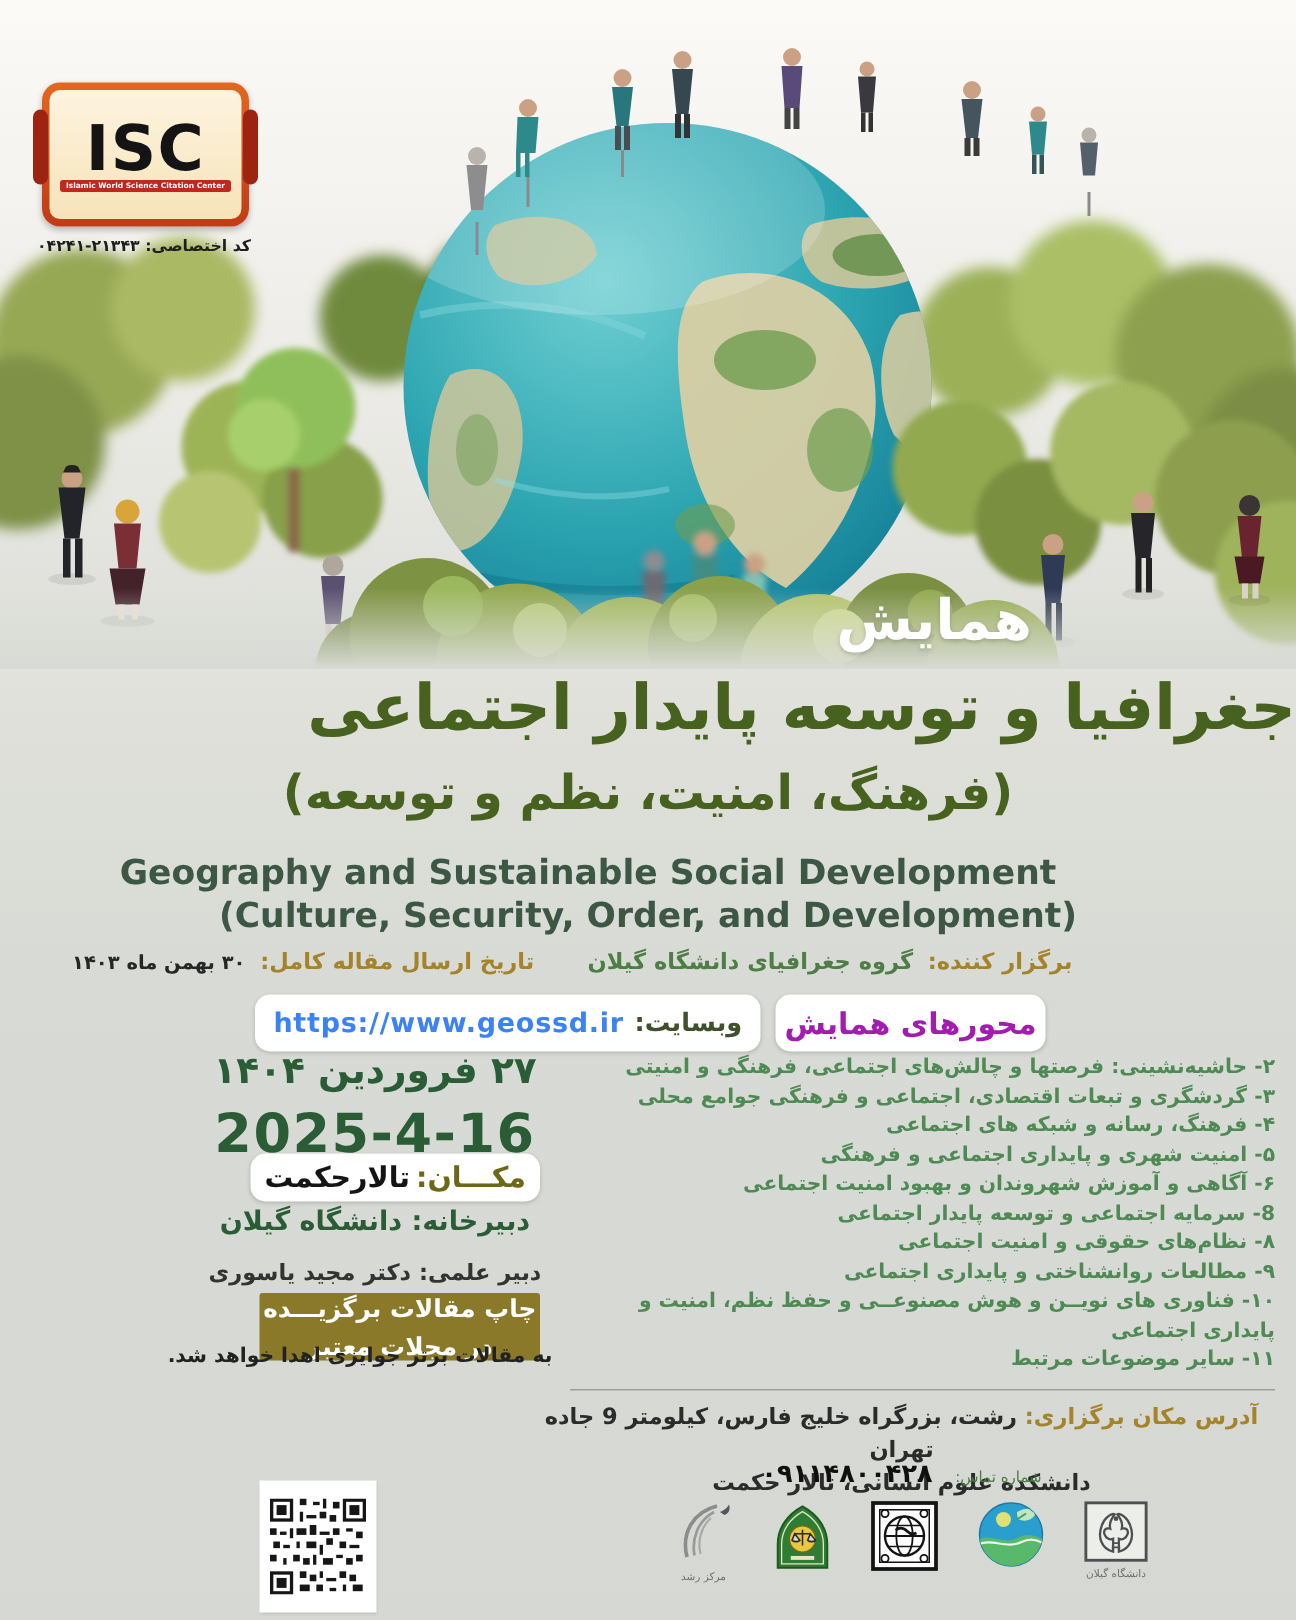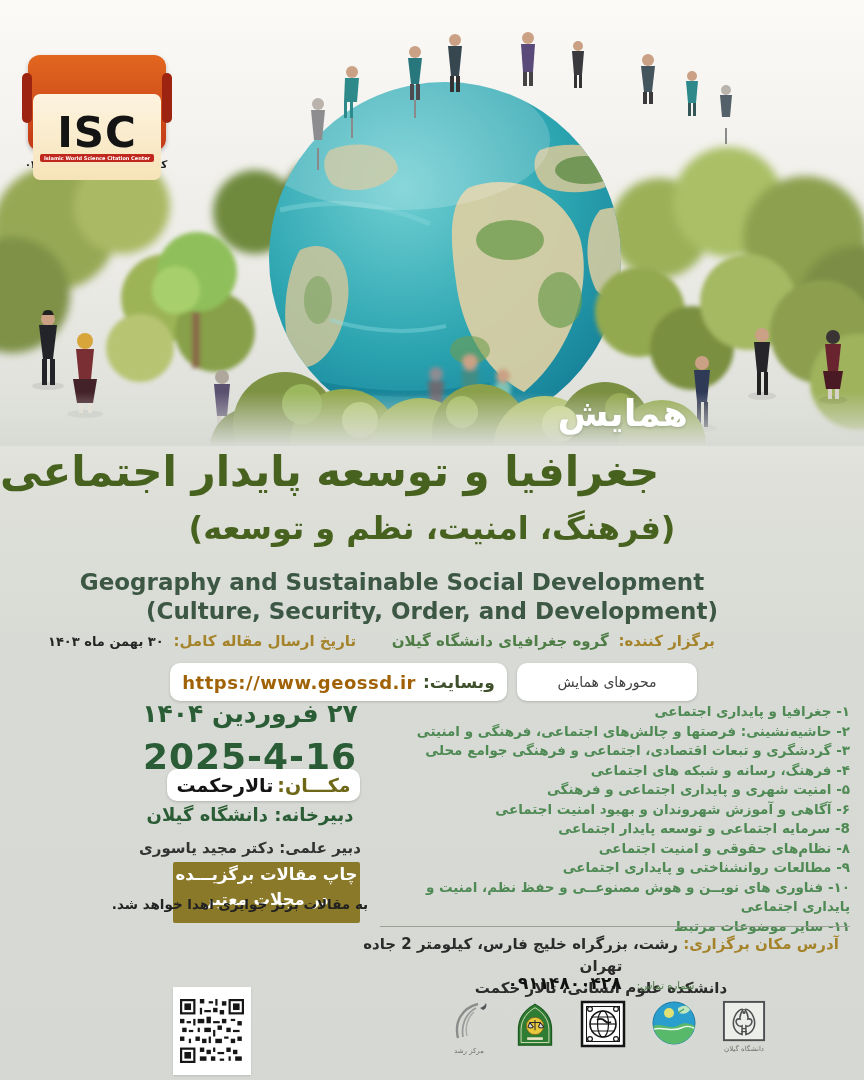--- a/index.html
+++ b/index.html
@@ -12,53 +12,53 @@
   .scene{left:0;top:0;width:864px;height:446px;}
 
   
   .isc{left:28px;top:55px;width:138px;}
   .isc-box{position:relative;height:86px;border-radius:12px;padding:5px;
     background:linear-gradient(180deg,#e2671f,#c23a17);box-shadow:0 2px 4px rgba(0,0,0,.25);}
   .isc-box::before,.isc-box::after{content:"";position:absolute;top:18px;width:10px;height:50px;
     background:#9c2410;border-radius:6px;}
   .isc-box::before{left:-6px;} .isc-box::after{right:-6px;}
   .isc-inner{height:100%;border-radius:7px;background:linear-gradient(180deg,#fdf4e0,#f6e3b8);
-    display:flex;flex-direction:column;align-items:center;justify-content:center;position:relative;margin-top:34px;}
+    display:flex;flex-direction:column;align-items:center;justify-content:center;position:relative;}
   .isc-word{font-size:42px;font-weight:900;letter-spacing:1px;color:#141414;line-height:40px;}
   .isc-sub{margin-top:1px;background:#c0281e;color:#fff;font-size:5px;font-weight:bold;
     padding:1px 4px;border-radius:2px;white-space:nowrap;}
   .isc-code{margin-top:7px;margin-left:-12px;width:160px;direction:rtl;text-align:center;
     font-size:10.5px;font-weight:bold;color:#1d1d1d;white-space:nowrap;}
 
   
   .hero-word{right:176px;top:392px;font-size:37px;font-weight:bold;color:#ffffff;direction:rtl;
     text-shadow:0 1px 3px rgba(90,100,80,.35);}
 
   
-  .title-fa{left:0;top:447px;width:864px;text-align:left;direction:rtl;
+  .title-fa{left:0;top:447px;width:864px;text-align:right;direction:rtl;
     font-size:42px;font-weight:bold;color:#47611f;letter-spacing:-1px;}
   .title-fa-sub{left:0;top:509px;width:864px;text-align:center;direction:rtl;
     font-size:32px;font-weight:bold;color:#47611f;}
   .title-en{left:0;top:569px;width:784px;text-align:center;font-size:23px;font-weight:600;color:#3c5743;}
   .title-en-sub{left:0;top:598px;width:864px;text-align:center;font-size:23px;font-weight:600;color:#3c5743;}
 
   .org-line{left:0;top:632px;width:864px;text-align:left;direction:rtl;font-size:15px;white-space:nowrap;padding-left:48px;}
   .lbl-gold{color:#a5832b;font-weight:bold;}
   .val-green{color:#4e7d46;font-weight:bold;margin-right:5px;}
   .val-dark{color:#262626;font-weight:bold;font-size:13px;margin-right:5px;}
   .org-gap{display:inline-block;width:26px;}
 
   
   .pill{position:absolute;background:#ffffff;border-radius:10px;box-shadow:0 1px 3px rgba(0,0,0,.18);
     display:flex;align-items:center;justify-content:center;}
   .website-pill{left:170px;top:663px;width:337px;height:38px;direction:rtl;gap:7px;}
   .website-label{color:#3f512c;font-weight:bold;font-size:17px;}
-  .website-url{color:#a16207;font-weight:bold;font-size:18px;letter-spacing:.5px;direction:ltr;}
-  .topics-pill{left:517px;top:663px;width:180px;height:38px;color:#404040;font-weight:normal;
-    font-size:14px;direction:rtl;}
+  .website-url{color:#3b82f6;font-weight:bold;font-size:18px;letter-spacing:.5px;direction:ltr;}
+  .topics-pill{left:517px;top:663px;width:180px;height:38px;color:#a21caf;font-weight:bold;
+    font-size:20px;direction:rtl;}
 
   
   .topics-list{right:14px;top:702px;width:462px;direction:rtl;text-align:right;
     color:#4f8a55;font-size:13.5px;font-weight:bold;line-height:19.5px;}
   .topics-list ul{list-style:none;margin:0;padding:0;}
 
   .sep{left:380px;top:926px;width:470px;height:1px;background:#9aa096;}
 
   
   .addr{left:340px;top:933px;width:522px;text-align:center;direction:rtl;
@@ -72,22 +72,22 @@
     font-size:25px;font-weight:bold;color:#2a5c35;}
   .date-en{left:100px;top:736px;width:300px;text-align:center;
     font-size:36px;font-weight:bold;color:#2a5c35;letter-spacing:1px;}
   .loc-pill{left:167px;top:769px;width:193px;height:32px;direction:rtl;gap:4px;font-size:19px;}
   .loc-label{color:#6e6718;font-weight:bold;}
   .loc-value{color:#141414;font-weight:bold;}
   .secr{left:100px;top:804px;width:300px;text-align:center;direction:rtl;
     font-size:18px;font-weight:bold;color:#2a5c35;}
   .scisec{left:100px;top:839px;width:300px;text-align:center;direction:rtl;
     font-size:15px;font-weight:bold;color:#333333;}
-  .pub-box{left:173px;top:862px;width:187px;height:61px;background:#8a7928;color:#ffffff;
-    display:flex;flex-direction:column;align-items:center;justify-content:flex-start;direction:rtl;
+  .pub-box{left:173px;top:862px;width:187px;height:45px;background:#8a7928;color:#ffffff;
+    display:flex;flex-direction:column;align-items:center;justify-content:center;direction:rtl;
     font-size:16.5px;font-weight:bold;line-height:25px;border-radius:2px;}
   .award{left:95px;top:896px;width:290px;text-align:center;direction:rtl;
     font-size:13.5px;font-weight:bold;color:#222222;}
   .qr{left:173px;top:987px;width:78px;height:88px;background:#ffffff;
     display:flex;align-items:center;justify-content:center;box-shadow:0 1px 2px rgba(0,0,0,.12);}
 
   
   .logos{left:448px;top:1000px;width:272px;height:68px;display:flex;align-items:flex-start;gap:25px;}
   .logo{width:46px;display:flex;flex-direction:column;align-items:center;}
   .logo-caption{font-size:7px;color:#6f6f6f;direction:rtl;margin-top:1px;white-space:nowrap;}
@@ -348,40 +348,39 @@
   <div class="pill website-pill">
     <span class="website-label">وبسایت:</span>
     <span class="website-url">https://www.geossd.ir</span>
   </div>
   <div class="pill topics-pill">
     <span>محورهای همایش</span>
   </div>
 
   <div class="abs topics-list">
     <ul>
-      <li>۱- جغرافیا و پایداری اجتماعی</li>
       <li>۲- حاشیه‌نشینی: فرصتها و چالش‌های اجتماعی، فرهنگی و امنیتی</li>
       <li>۳- گردشگری و تبعات اقتصادی، اجتماعی و فرهنگی جوامع محلی</li>
       <li>۴- فرهنگ، رسانه و شبکه های اجتماعی</li>
       <li>۵- امنیت شهری و پایداری اجتماعی و فرهنگی</li>
       <li>۶- آگاهی و آموزش شهروندان و بهبود امنیت اجتماعی</li>
       <li>8- سرمایه اجتماعی و توسعه پایدار اجتماعی</li>
       <li>۸- نظام‌های حقوقی و امنیت اجتماعی</li>
       <li>۹- مطالعات روانشناختی و پایداری اجتماعی</li>
       <li>۱۰- فناوری های نویــن و هوش مصنوعــی و حفظ نظم، امنیت و پایداری اجتماعی</li>
       <li>۱۱- سایر موضوعات مرتبط</li>
     </ul>
   </div>
 
   <div class="abs sep"></div>
 
   <div class="abs addr">
     <div>
       <span class="lbl-gold">آدرس مکان برگزاری:</span>
-      <span>رشت، بزرگراه خلیج فارس، کیلومتر 2 جاده تهران</span>
+      <span>رشت، بزرگراه خلیج فارس، کیلومتر 9 جاده تهران</span>
     </div>
     <div>دانشکده علوم انسانی، تالار حکمت</div>
   </div>
   <div class="abs phone">
     <span class="phone-label">شماره تماس:</span>
     <span class="phone-number">۰۹۱۱۴۸۰۰۴۲۸</span>
   </div>
 
   <div class="abs date-fa">۲۷ فروردین ۱۴۰۴</div>
   <div class="abs date-en">2025-4-16</div>

